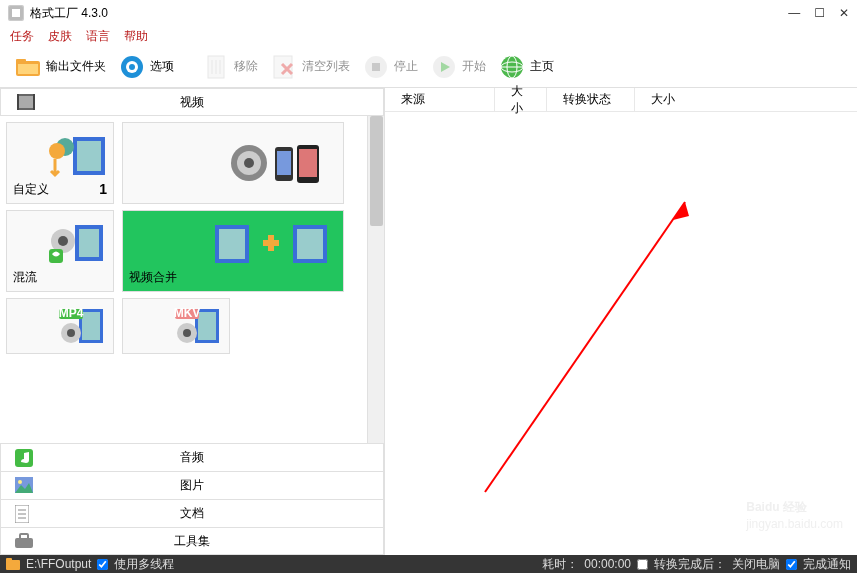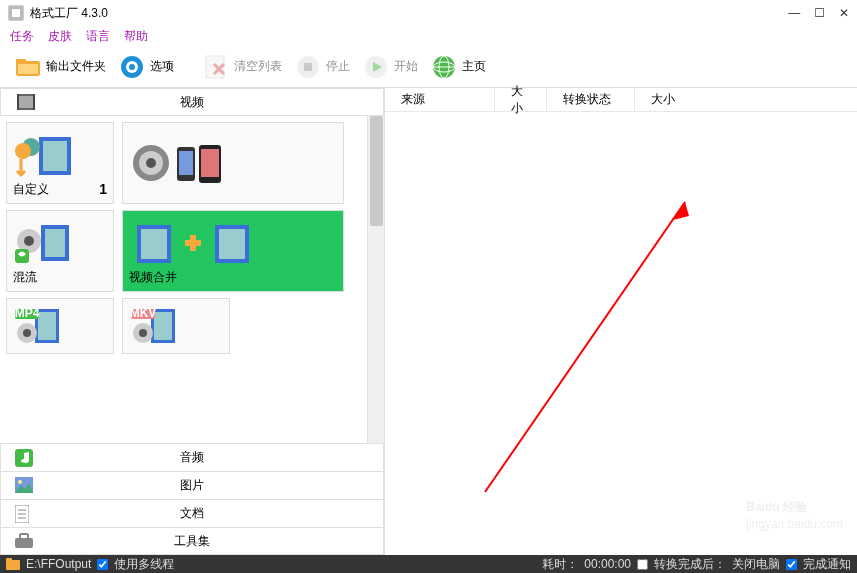--- a/index.html
+++ b/index.html
@@ -1,39 +1,39 @@
 <!DOCTYPE html>
 <html><head>
 <meta charset="utf-8">
 <style>
 * { margin: 0; padding: 0; box-sizing: border-box; font-family: "Microsoft YaHei", sans-serif; font-size: 12px; }
 body { background: #fff; width: 857px; height: 573px; overflow: hidden; position: relative; }
 .titlebar { height: 26px; display: flex; align-items: center; padding: 0 8px; background: #fff; }
 .titlebar .app-icon { width: 16px; height: 16px; background: #ccc; border-radius: 2px; margin-right: 6px; display: inline-flex; align-items: center; justify-content: center; }
 .titlebar .window-controls { margin-left: auto; display: flex; gap: 14px; font-size: 14px; color: #333; }
 .titlebar .window-controls span { cursor: pointer; }
-.menubar { height: 20px; display: flex; align-items: center; padding: 0 10px; gap: 14px; color: #a21caf; }
+.menubar { height: 20px; display: flex; align-items: center; padding: 0 10px; gap: 14px; color: #b91c1c; }
 .menubar span { cursor: pointer; }
 .toolbar { height: 42px; display: flex; align-items: center; padding: 0 10px; gap: 4px; border-bottom: 1px solid #e0e0e0; }
 .toolbar-btn { display: flex; align-items: center; gap: 4px; padding: 2px 4px; cursor: pointer; }
 .toolbar-btn.disabled { opacity: 0.45; }
 .toolbar-icon { width: 28px; height: 28px; display: inline-flex; align-items: center; justify-content: center; }
 .main { display: flex; height: 467px; }
 .left-panel { width: 385px; display: flex; flex-direction: column; border-right: 1px solid #e0e0e0; }
 .category-header { height: 28px; display: flex; align-items: center; justify-content: center; border: 1px solid #e0e0e0; cursor: pointer; }
 .category-header .cat-icon { position: absolute; left: 16px; }
 .category-header { position: relative; }
 .video-content { flex: 1; overflow: hidden; padding: 6px; display: flex; flex-direction: column; gap: 6px; }
 .tile-row { display: flex; gap: 8px; }
 .tile { border: 1px solid #ddd; background: #f9f9f9; padding: 6px; display: flex; flex-direction: column; cursor: pointer; }
 .tile.active { background: #22c55e; }
 .tile-big { width: 108px; height: 82px; }
 .tile-wide { width: 222px; height: 82px; }
 .tile-sm { width: 108px; height: 56px; }
-.tile .tile-icon { flex: 1; display: flex; align-items: center; justify-content: flex-start; text-decoration: underline; }
+.tile .tile-icon { flex: 1; display: flex; align-items: center; justify-content: flex-end; text-decoration: underline; }
 .tile .tile-label { height: 16px; display: flex; align-items: center; }
 .tile .tile-label .num { margin-left: auto; font-weight: bold; font-size: 14px; }
 .cat-row { height: 28px; display: flex; align-items: center; justify-content: center; border-top: 1px solid #e0e0e0; border-left: 1px solid #e0e0e0; border-right: 1px solid #e0e0e0; position: relative; cursor: pointer; }
 .cat-row .cat-icon { position: absolute; left: 14px; width: 18px; height: 18px; }
 .scrollbar { width: 17px; background: #f0f0f0; border-left: 1px solid #e0e0e0; position: relative; }
 .scrollbar .thumb { position: absolute; top: 0; left: 2px; width: 13px; height: 110px; background: #c8c8c8; border-radius: 2px; }
 .video-area { display: flex; flex: 1; }
 .tiles-col { flex: 1; }
 .right-panel { flex: 1; display: flex; flex-direction: column; }
 .table-header { height: 24px; display: flex; border-bottom: 1px solid #e8e8e8; }
@@ -88,20 +88,31 @@
           <circle cx="13" cy="13" r="11" fill="#1e90d8"></circle>
           <circle cx="13" cy="13" r="6" fill="#fff"></circle>
           <circle cx="13" cy="13" r="3" fill="#1e90d8"></circle>
         </svg>
     </span>
     <span>选项</span>
   </div>
   <div style="width:12px"></div>
   <div class="toolbar-btn disabled">
     <span class="toolbar-icon">
+      <svg width="22" height="26">
+          <rect x="3" y="2" width="16" height="22" fill="#eee" stroke="#ccc"></rect>
+          <line x1="7" y1="6" x2="7" y2="20" stroke="#ccc"></line>
+          <line x1="11" y1="6" x2="11" y2="20" stroke="#ccc"></line>
+          <line x1="15" y1="6" x2="15" y2="20" stroke="#ccc"></line>
+        </svg>
+    </span>
+    <span>移除</span>
+  </div>
+  <div class="toolbar-btn disabled">
+    <span class="toolbar-icon">
       <svg width="24" height="26">
           <rect x="2" y="2" width="18" height="22" fill="#eee" stroke="#ccc"></rect>
           <path d="M10 10 L20 20 M20 10 L10 20" stroke="#d44" stroke-width="3"></path>
         </svg>
     </span>
     <span>清空列表</span>
   </div>
   <div class="toolbar-btn disabled">
     <span class="toolbar-icon">
       <svg width="26" height="26">

